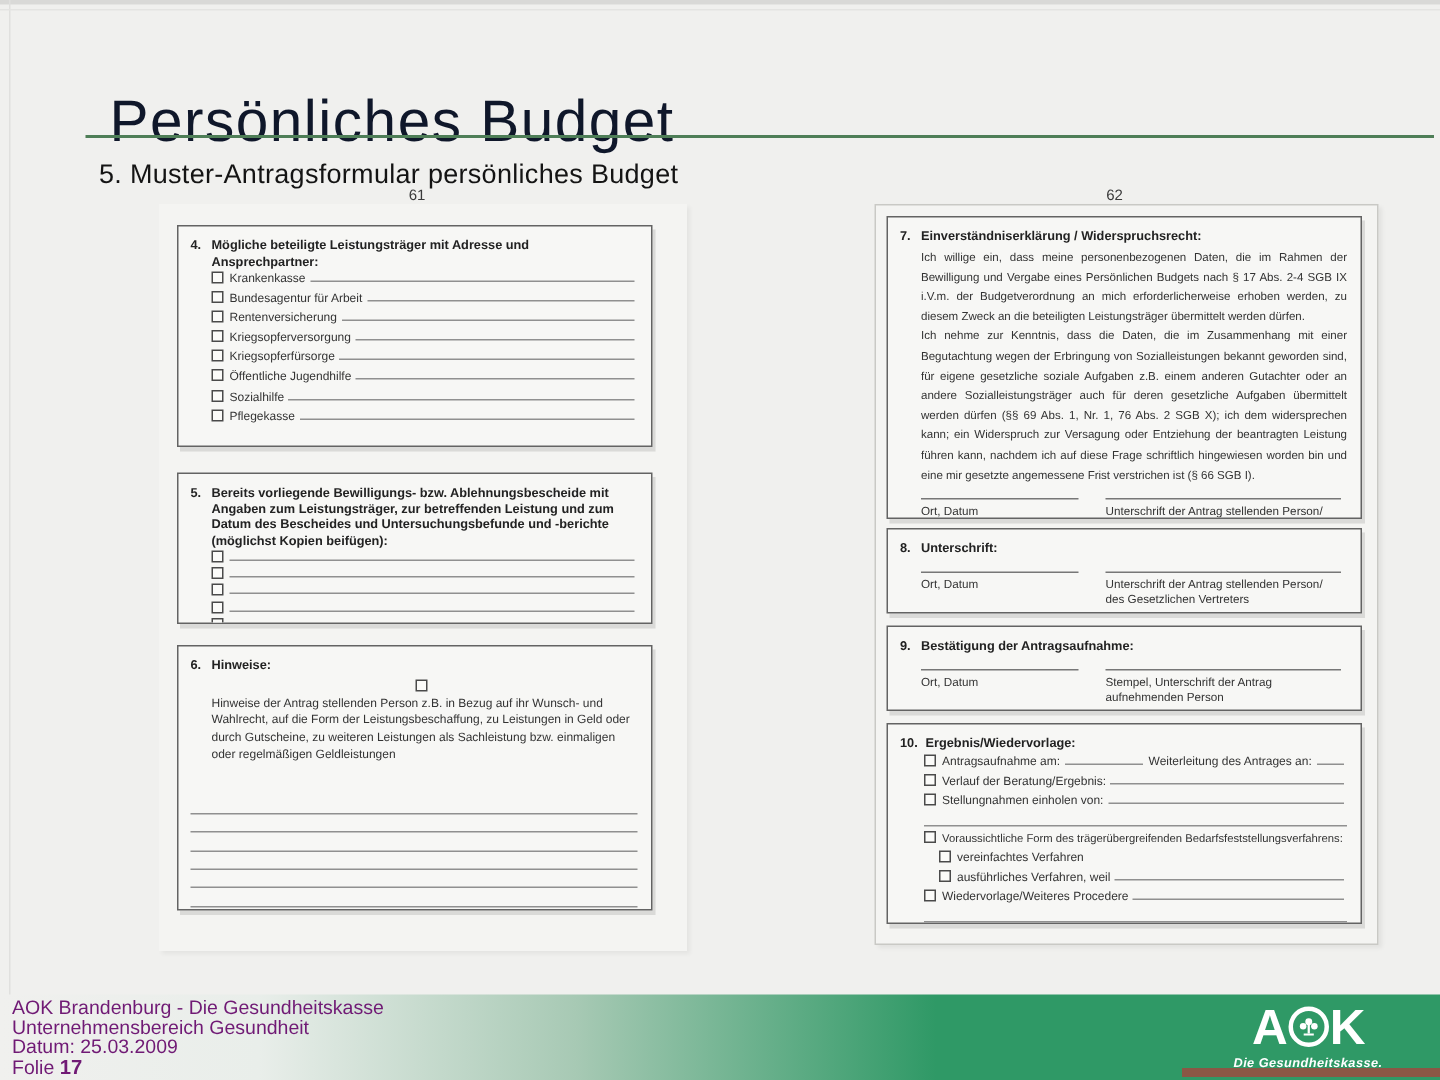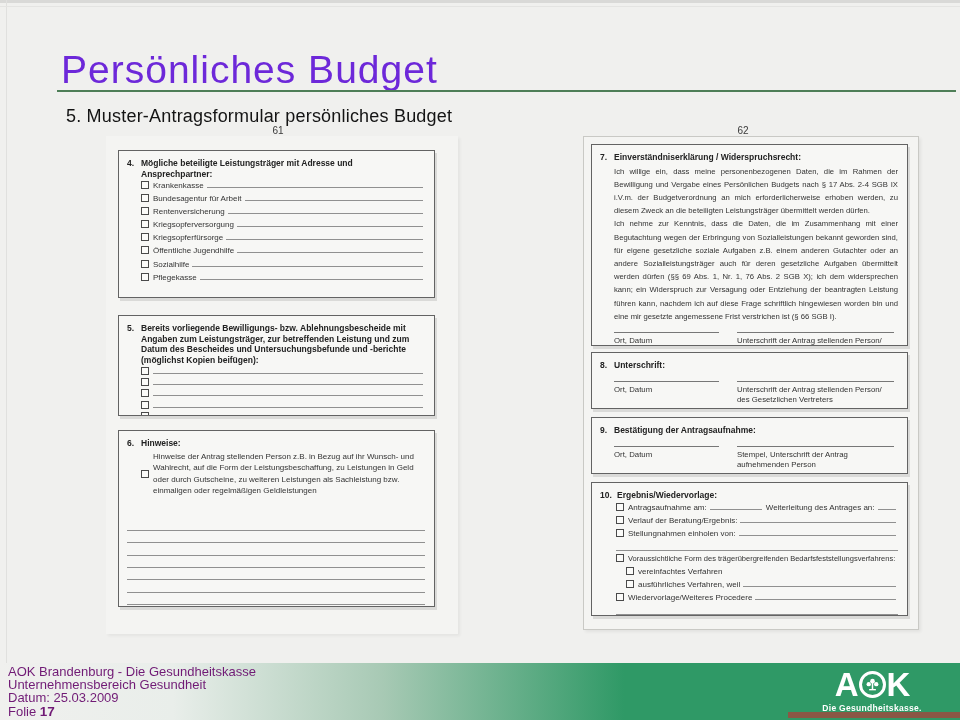--- a/index.html
+++ b/index.html
@@ -9,23 +9,23 @@
     font-family:"Liberation Sans", sans-serif;
     color:#2e2e2e;
   }
   
   .top-strip{position:absolute;left:0;top:0;width:960px;height:3px;background:#d9d9d7;}
   .left-hairline{position:absolute;left:6px;top:0;width:1px;height:720px;background:#e0e0de;}
   .top-hairline{position:absolute;left:0;top:6px;width:960px;height:1px;background:#e4e4e2;}
 
   
   .slide-title{
-    position:absolute;left:57px;top:44px;margin:4px;
+    position:absolute;left:57px;top:44px;margin:16px;
     font-size:39px;font-weight:400;letter-spacing:1px;
-    color:#6d28d9;
+    color:#0f172a;
   }
   .title-underline{position:absolute;left:57px;top:90px;width:899px;height:2px;background:#4e7e57;}
   .slide-subtitle{
     position:absolute;left:66px;top:106px;margin:0;
     font-size:18px;font-weight:400;color:#141414;letter-spacing:.2px;
   }
 
   
   .sheet{position:absolute;background:#f4f4f2;}
   #sheet-left{left:106px;top:136px;width:352px;height:498px;box-shadow:2px 2px 3px rgba(0,0,0,.05);}
@@ -55,21 +55,21 @@
   .frows{margin-left:14px;}
   .crow{display:flex;align-items:flex-start;height:13.1px;}
   .crow-s{height:11.2px;}
   .cb{flex:0 0 6px;width:6px;height:6px;border:1px solid #4a4a4a;background:#fbfbf9;margin:0 4px 2px 0;}
   .cb-sub{margin-left:10px;}
   .clabel{font-size:8px;color:#333;margin-right:3px;white-space:nowrap;line-height:9px;padding-bottom:1px;}
   .fill{flex:1;border-bottom:1px solid #909090;height:6px;margin-right:2px;}
   .shortline{flex:0 0 52px;border-bottom:1px solid #909090;height:6px;margin-right:4px;}
   .blank-line{border-bottom:1px solid #909090;height:11.4px;}
   .blank-gap{height:22px;}
-  .cpar{display:flex;align-items:center;}
+  .cpar{display:flex;align-items:center;flex-direction:column;}
   .cpar .cb{margin-top:2px;}
   .cpar-text{font-size:8px;line-height:11.5px;color:#333;flex:1;}
 
   .ppar{margin-left:14px;font-size:7.7px;line-height:13.2px;color:#333;text-align:justify;}
   .sigrow{display:flex;margin:10px 0 0 14px;}
   .sigrow-tight{margin-top:9px;}
   .sigcol-l{flex:0 0 105px;margin-right:18px;}
   .sigcol-r{flex:1;margin-right:4px;}
   .sigline{border-bottom:1px solid #777;height:0;margin-bottom:3px;}
   .siglabel{font-size:7.8px;color:#333;line-height:10.5px;}
@@ -79,21 +79,21 @@
   .footer-band{
     position:absolute;left:0;top:663px;width:960px;height:57px;
     background:linear-gradient(90deg,#f0f0ee 0%,#e9eeea 18%,#a7c9b4 40%,#2f9966 65%,#2f9966 100%);
   }
   .footer-text{position:absolute;left:8px;top:665px;font-size:13px;line-height:13.2px;color:#701a75;}
   .folie-num{font-weight:700;font-size:13.5px;}
   .aok-logo{position:absolute;right:32px;top:666px;width:112px;text-align:center;color:#ffffff;}
   .aok-row{display:flex;align-items:center;justify-content:center;height:36px;}
   .aok-letter{font-size:33px;font-weight:700;line-height:33px;letter-spacing:-1px;}
   .aok-circle{width:21px;height:21px;border:3px solid #fff;border-radius:50%;margin:0 1px;display:flex;align-items:center;justify-content:center;}
-  .aok-sub{font-size:8.5px;font-weight:700;letter-spacing:.3px;margin-top:1px;white-space:nowrap;}
+  .aok-sub{font-size:8.5px;font-weight:700;letter-spacing:.3px;margin-top:1px;white-space:nowrap;font-style:italic;}
   .red-strip{position:absolute;right:0;top:712px;width:172px;height:6px;background:#9a4b40;opacity:.85;}
 </style>
 </head>
 <body>
 
 <div class="top-strip"></div>
 <div class="left-hairline"></div>
 <div class="top-hairline"></div>
 
 <h1 class="slide-title">Persönliches Budget</h1>

